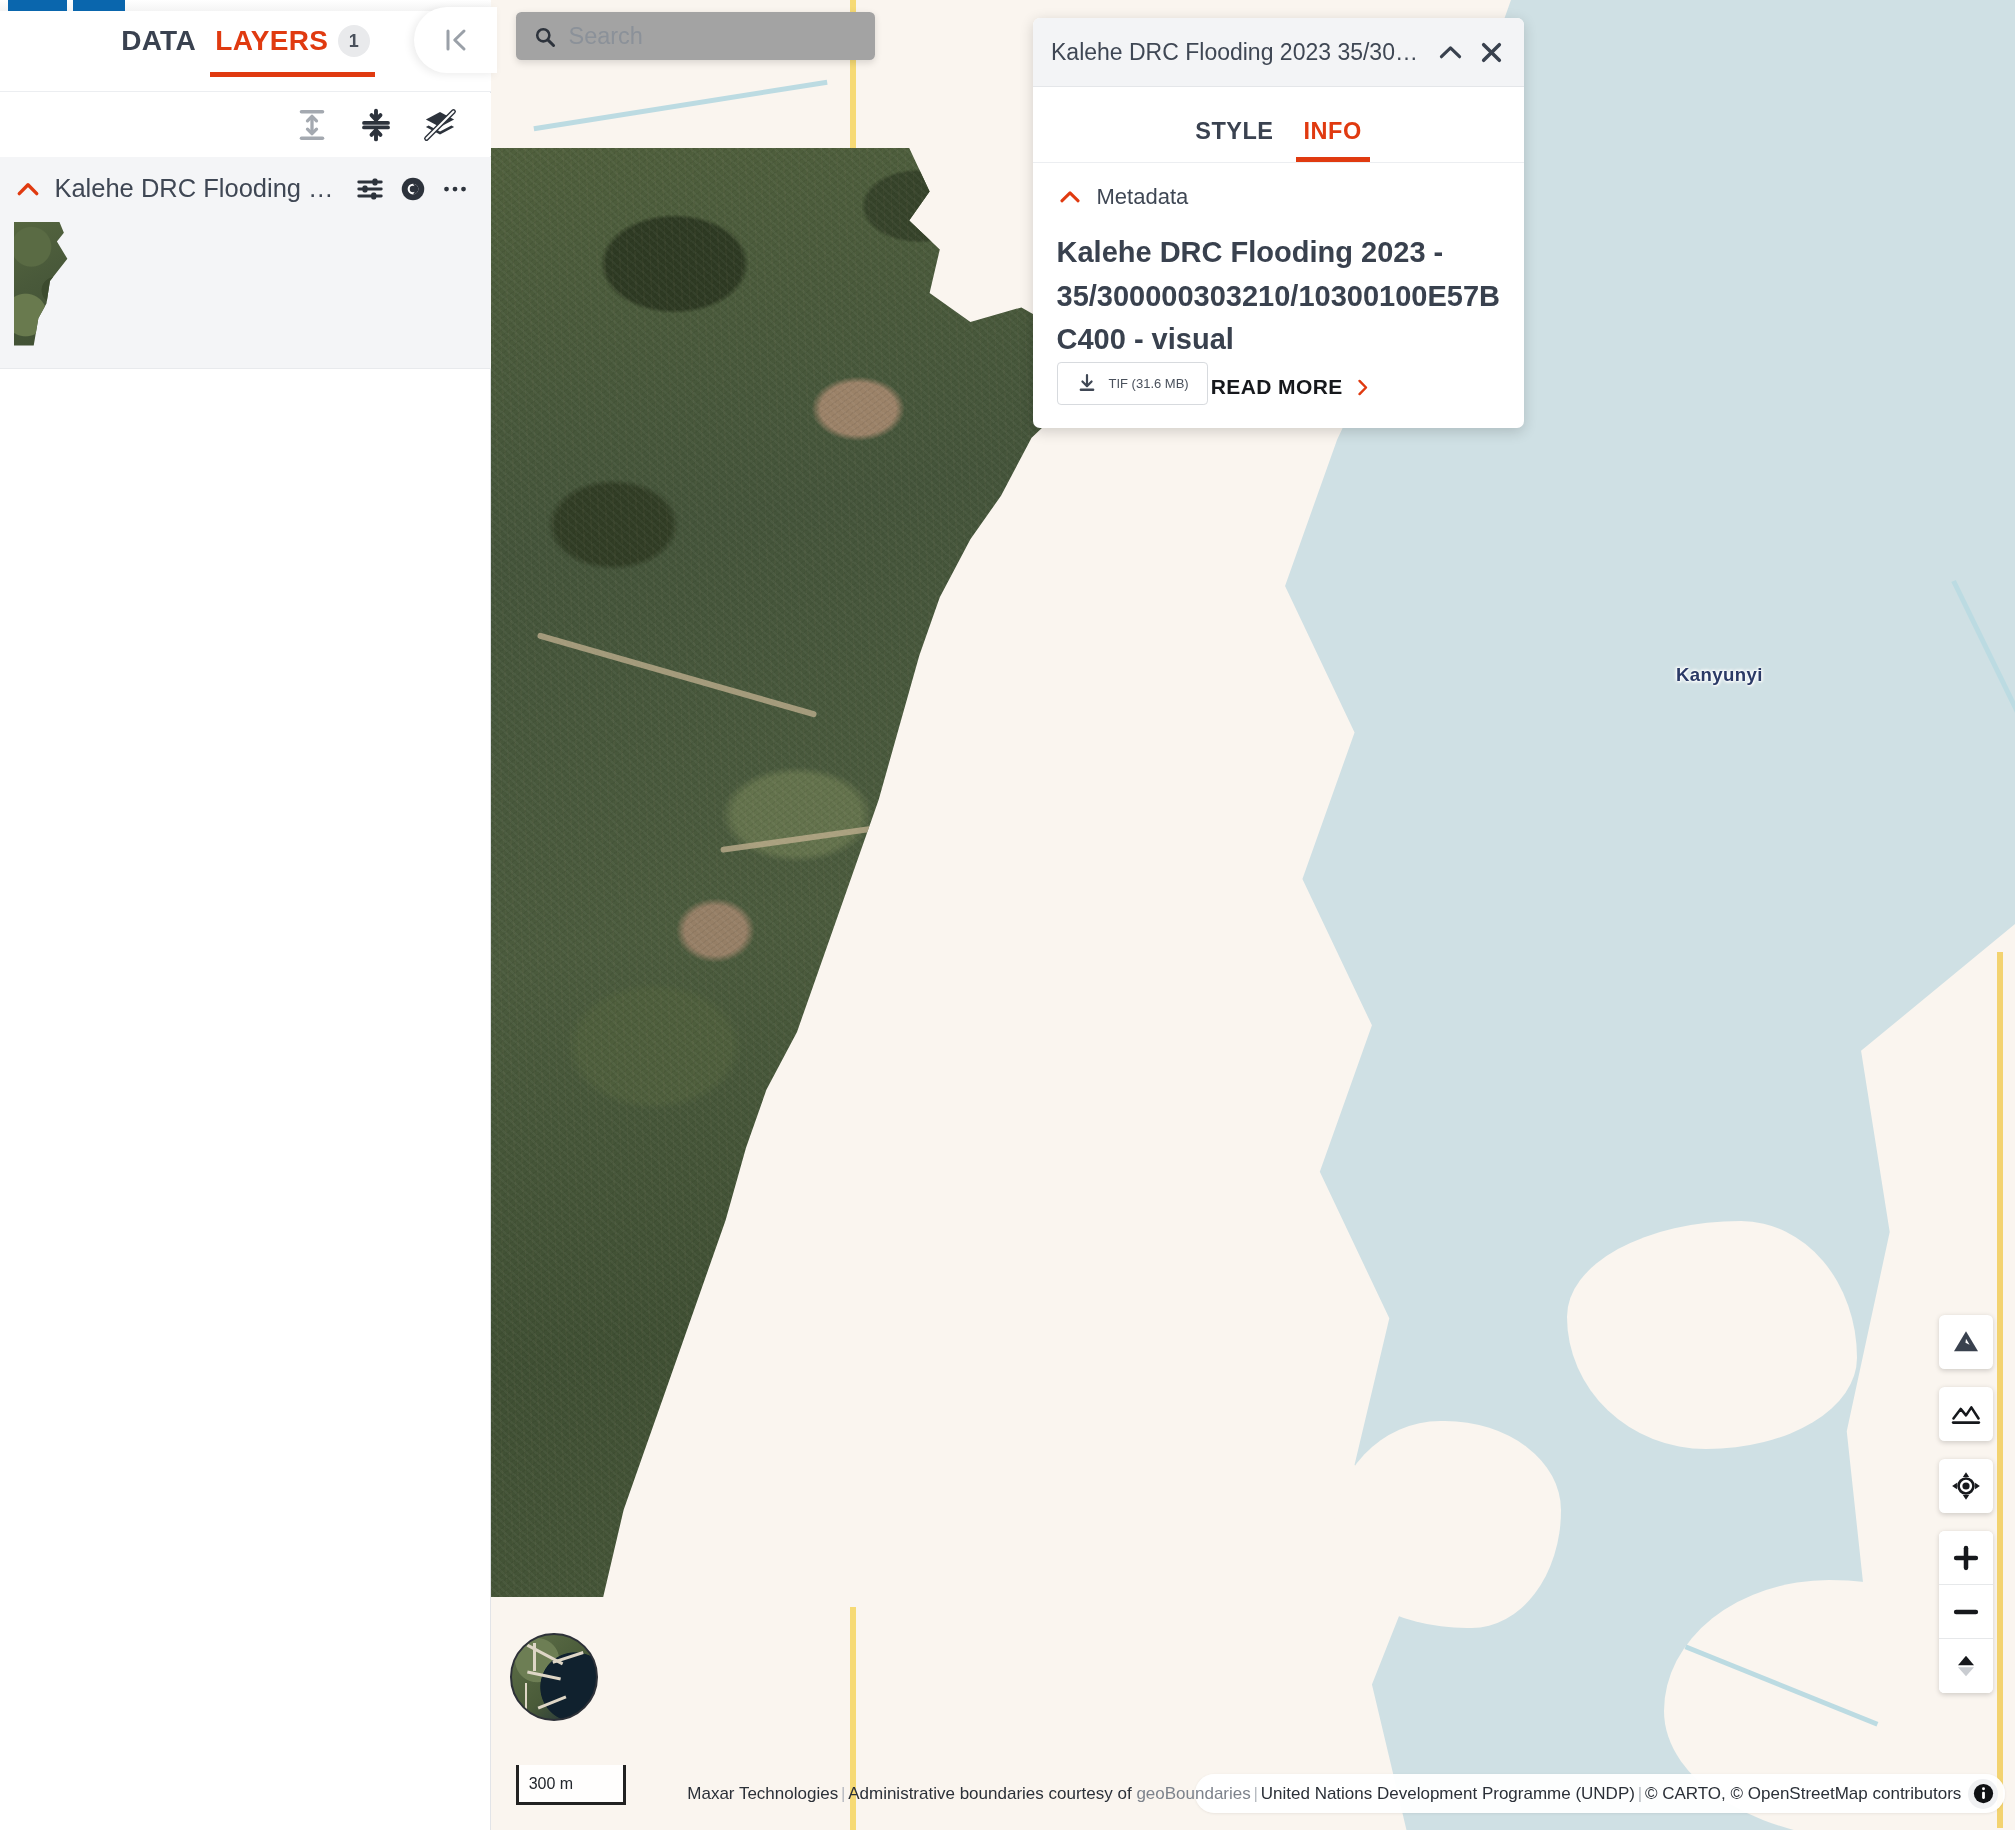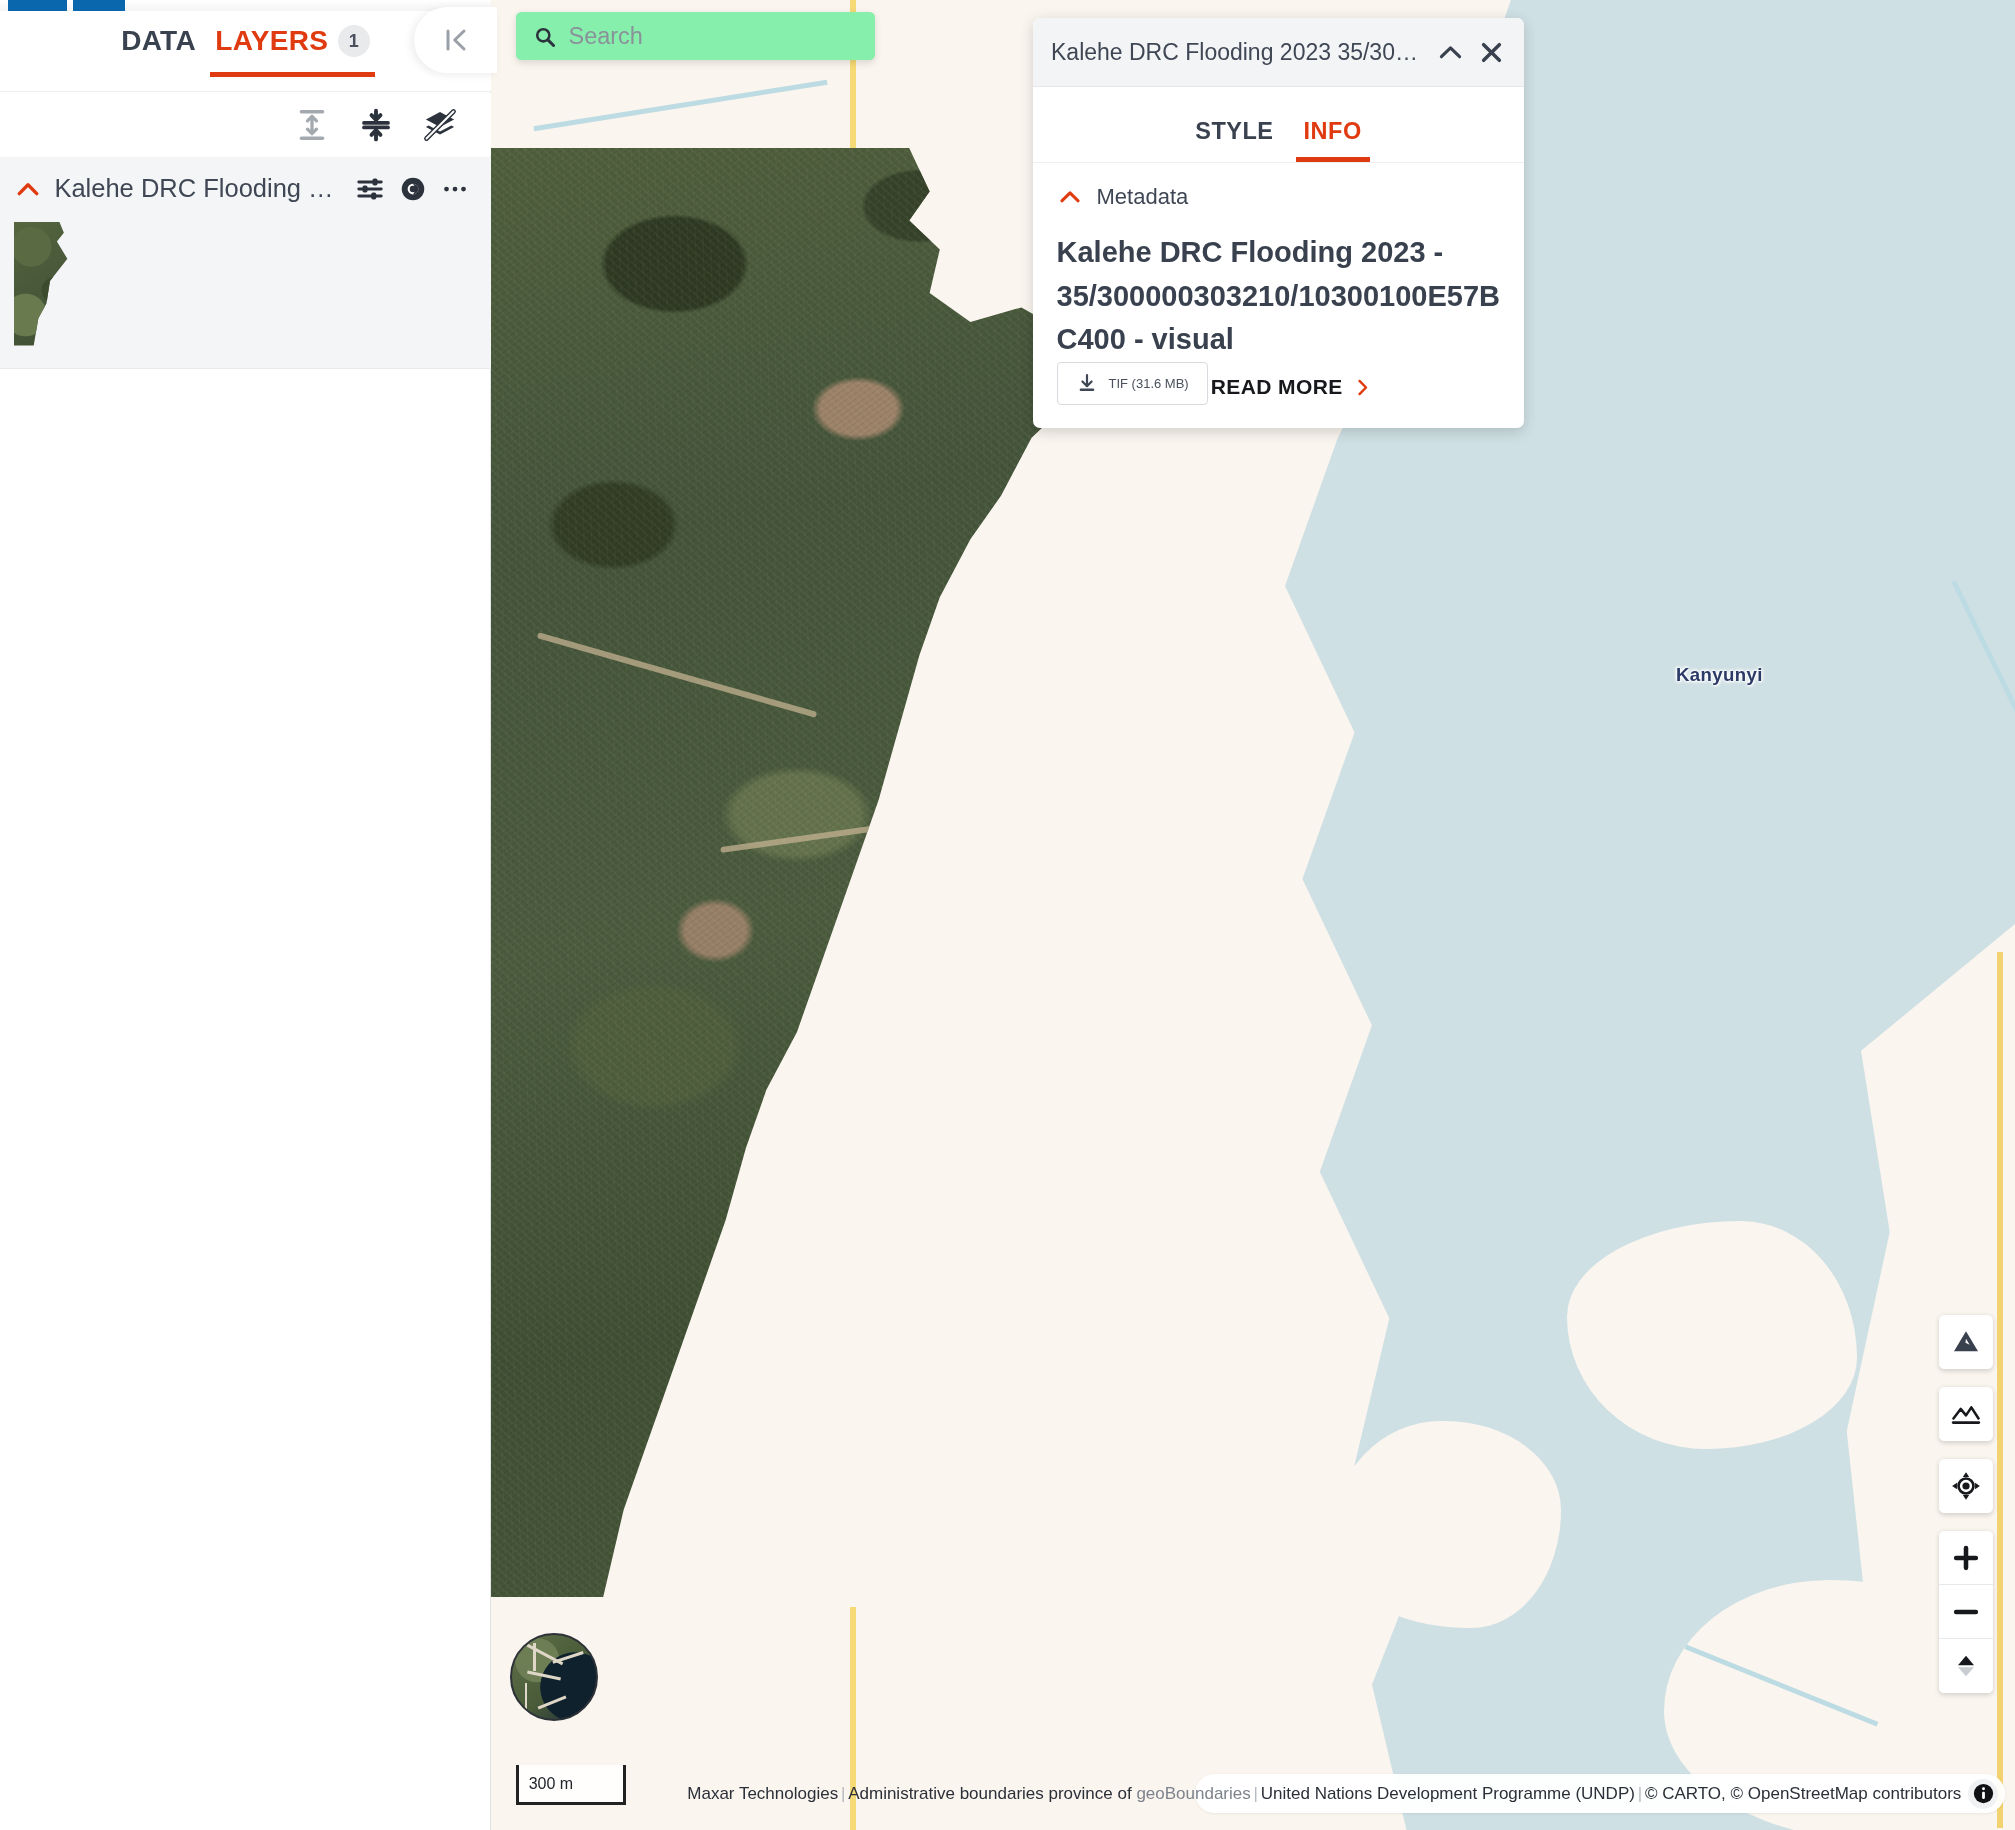--- a/index.html
+++ b/index.html
@@ -186,21 +186,21 @@
     pointer-events: none;
   }
   .label-place {
     font-size: 18.6px; color: #2b3a66; letter-spacing: 0.4px;
     text-shadow: 0 0 4.1px #fff, 0 0 4.1px #fff, 0.7px 0.7px 2.1px #fff, -0.7px -0.7px 2.1px #fff;
   }
 
   
   .search-box {
     position: absolute; left: 25px; top: 12.4px;
-    width: 359px; height: 48px; background: #86efac;
+    width: 359px; height: 48px; background: #a3a3a3;
     border-radius: 5.5px; box-shadow: 0 2.1px 7px rgba(0,0,0,0.13);
     display: flex; align-items: center; padding: 0 16.6px; gap: 12.4px;
     z-index: 30;
   }
   .search-box svg { width: 23.5px; height: 23.5px; flex: 0 0 auto; }
   .search-input {
     border: none; outline: none; background: transparent;
     font-family: "Liberation Sans", sans-serif;
     font-size: 23.5px; color: #3f4754; width: 100%;
   }
@@ -430,21 +430,21 @@
       <i style="left:12.4px; top:48px; width:2.8px; height:30px;"></i>
       <i style="left:25px; top:66px; width:30px; height:2.8px; transform:rotate(-22deg);"></i>
     </div>
 
     <div class="scale-bar">
       <span>300 m</span>
     </div>
 
     <div class="attrib">
       <div class="attrib-text">
-        <span>Maxar Technologies</span><span class="sep">|</span><span>Administrative boundaries province of </span><span class="muted">geoBoundaries</span><span class="sep">|</span><span>United Nations Development Programme (UNDP)</span><span class="sep">|</span><span>© CARTO, © OpenStreetMap contributors</span>
+        <span>Maxar Technologies</span><span class="sep">|</span><span>Administrative boundaries courtesy of </span><span class="muted">geoBoundaries</span><span class="sep">|</span><span>United Nations Development Programme (UNDP)</span><span class="sep">|</span><span>© CARTO, © OpenStreetMap contributors</span>
       </div>
       <div class="attrib-info">
         <svg viewBox="0 0 24 24">
           <circle cx="12" cy="12" r="11" fill="#0f1114"></circle>
           <circle cx="12" cy="6.6" r="1.7" fill="#ffffff"></circle>
           <rect x="10.4" y="10" width="3.2" height="8.2" rx="1.3" fill="#ffffff"></rect>
         </svg>
       </div>
     </div>
 

